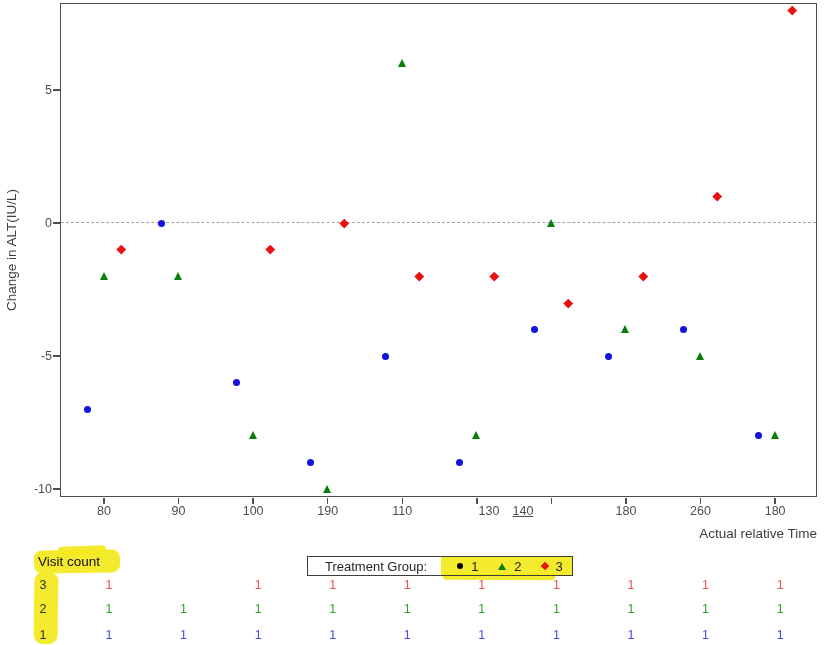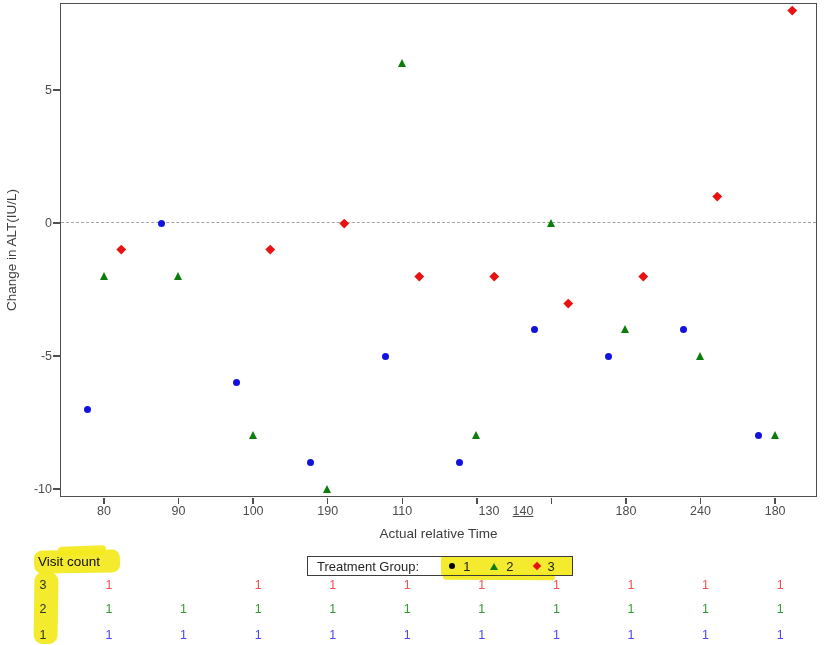--- a/index.html
+++ b/index.html
@@ -20,42 +20,42 @@
   .x-tick-mark{position:absolute;width:1.5px;height:6px;background:#4f4f4f;top:498px;}
   .y-tick-label{
     position:absolute;left:18px;width:34px;text-align:right;
     font-size:12.5px;color:#4d4d4d;line-height:14px;
   }
   .x-tick-label{
     position:absolute;top:504px;width:40px;text-align:center;
     font-size:12.5px;color:#4d4d4d;line-height:14px;
   }
   #x-axis-title{
-    position:absolute;left:60px;top:526px;width:757px;text-align:center;
+    position:absolute;left:60px;top:526px;width:757px;text-align:right;
     font-size:13.5px;color:#3d3d3d;
   }
   #y-axis-title{
     position:absolute;left:4px;top:3px;height:494px;width:18px;
     writing-mode:vertical-rl;transform:rotate(180deg);text-align:center;
     font-size:13.5px;color:#3d3d3d;
   }
   
   .pt{position:absolute;}
   .pt-circle{width:7px;height:7px;border-radius:50%;}
   .pt-diamond{width:6.5px;height:6.5px;transform:rotate(45deg);}
   .pt-triangle{width:0;height:0;border-left:4.5px solid transparent;border-right:4.5px solid transparent;}
   
   .hl{position:absolute;background:#f3e91d;opacity:0.92;}
   
   #legend-box{
     position:absolute;left:307px;top:556px;width:266px;height:20px;
     border:1.5px solid #3d3d3d;box-sizing:border-box;
     display:flex;align-items:center;background:transparent;
   }
-  #legend-title{font-size:13px;color:#262626;margin-left:9px;white-space:nowrap;}
+  #legend-title{font-size:13px;color:#262626;margin-left:17px;white-space:nowrap;}
   #legend-entries{display:flex;align-items:center;gap:20px;margin-left:30px;}
   .legend-entry{display:flex;align-items:center;gap:8px;}
   .legend-entry .lbl{font-size:13px;color:#222;}
   .lg-circle{width:6px;height:6px;border-radius:50%;display:inline-block;}
   .lg-diamond{width:6px;height:6px;transform:rotate(45deg);display:inline-block;}
   .lg-triangle{width:0;height:0;border-left:4px solid transparent;border-right:4px solid transparent;display:inline-block;}
   
   #visit-title{position:absolute;left:38px;top:554px;font-size:13.5px;color:#0f0f0f;text-align:center;}
   .visit-row-label{position:absolute;left:34px;width:18px;text-align:center;font-size:12.5px;color:#2e2e2e;}
   .visit-val{position:absolute;width:20px;text-align:center;font-size:12.5px;}
@@ -94,21 +94,21 @@
       <div class="x-tick-label" style="left: 307.71px;">190</div>
       <div class="x-tick-mark" style="left: 401.53px;"></div>
       <div class="x-tick-label" style="left: 382.28px;">110</div>
       <div class="x-tick-mark" style="left: 476.1px;"></div>
       <div class="x-tick-label" style="left: 469px;">130</div>
       <div class="x-tick-mark" style="left: 550.67px;"></div>
       <div class="x-tick-label" style="left: 503px; text-decoration: underline;">140</div>
       <div class="x-tick-mark" style="left: 625.24px;"></div>
       <div class="x-tick-label" style="left: 605.99px;">180</div>
       <div class="x-tick-mark" style="left: 699.81px;"></div>
-      <div class="x-tick-label" style="left: 680.56px;">240</div>
+      <div class="x-tick-label" style="left: 680.56px;">260</div>
       <div class="x-tick-mark" style="left: 774.38px;"></div>
       <div class="x-tick-label" style="left: 755.13px;">180</div>
     </div>
   <div id="points-layer">
       <div class="pt pt-circle" style="background: rgb(18, 18, 223); left: 83.5px; top: 405.84px;"></div>
       <div class="pt pt-circle" style="background: rgb(18, 18, 223); left: 158.07px; top: 219.5px;"></div>
       <div class="pt pt-circle" style="background: rgb(18, 18, 223); left: 232.64px; top: 379.22px;"></div>
       <div class="pt pt-circle" style="background: rgb(18, 18, 223); left: 307.21px; top: 459.08px;"></div>
       <div class="pt pt-circle" style="background: rgb(18, 18, 223); left: 381.78px; top: 352.6px;"></div>
       <div class="pt pt-circle" style="background: rgb(18, 18, 223); left: 456.35px; top: 459.08px;"></div>

